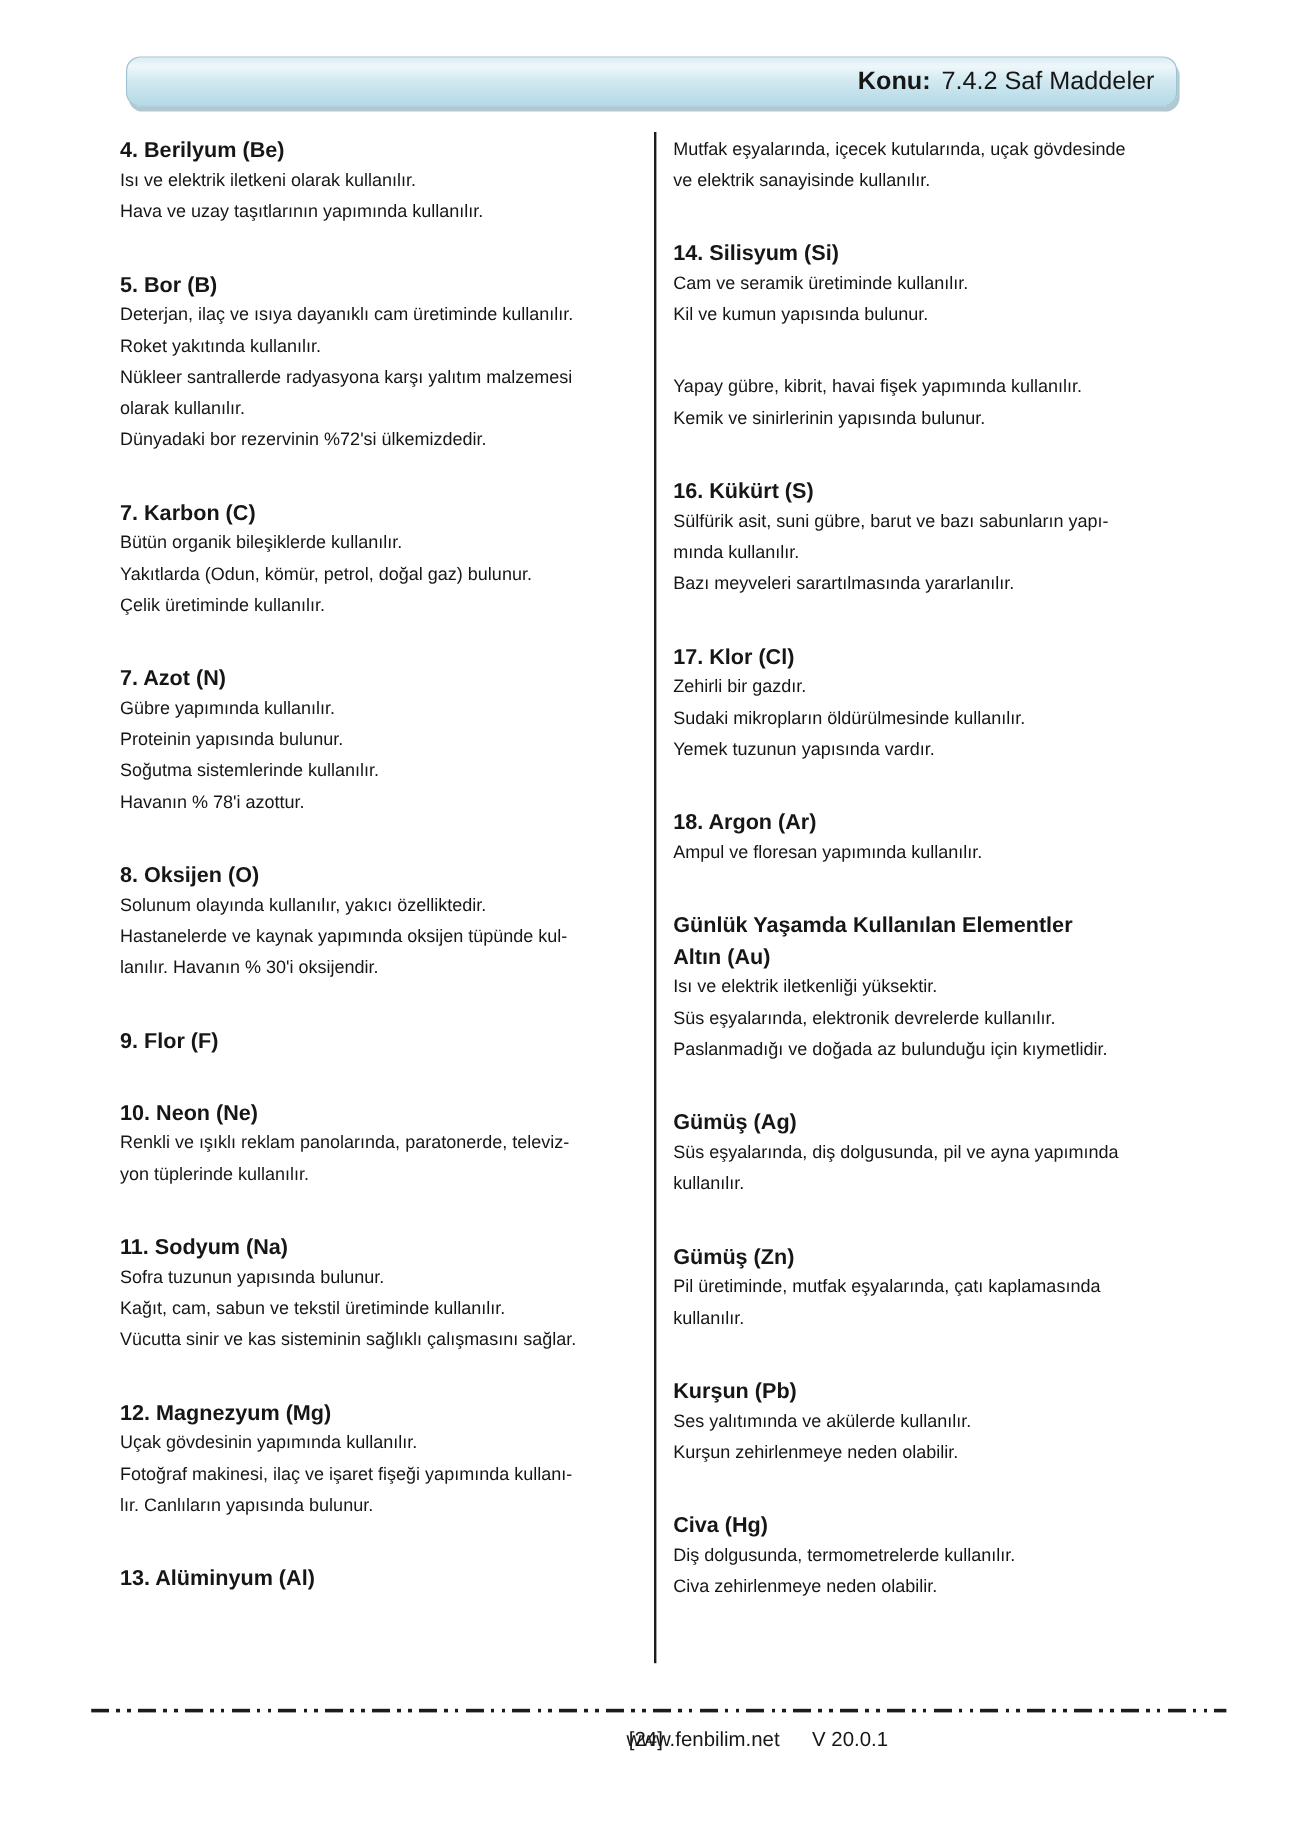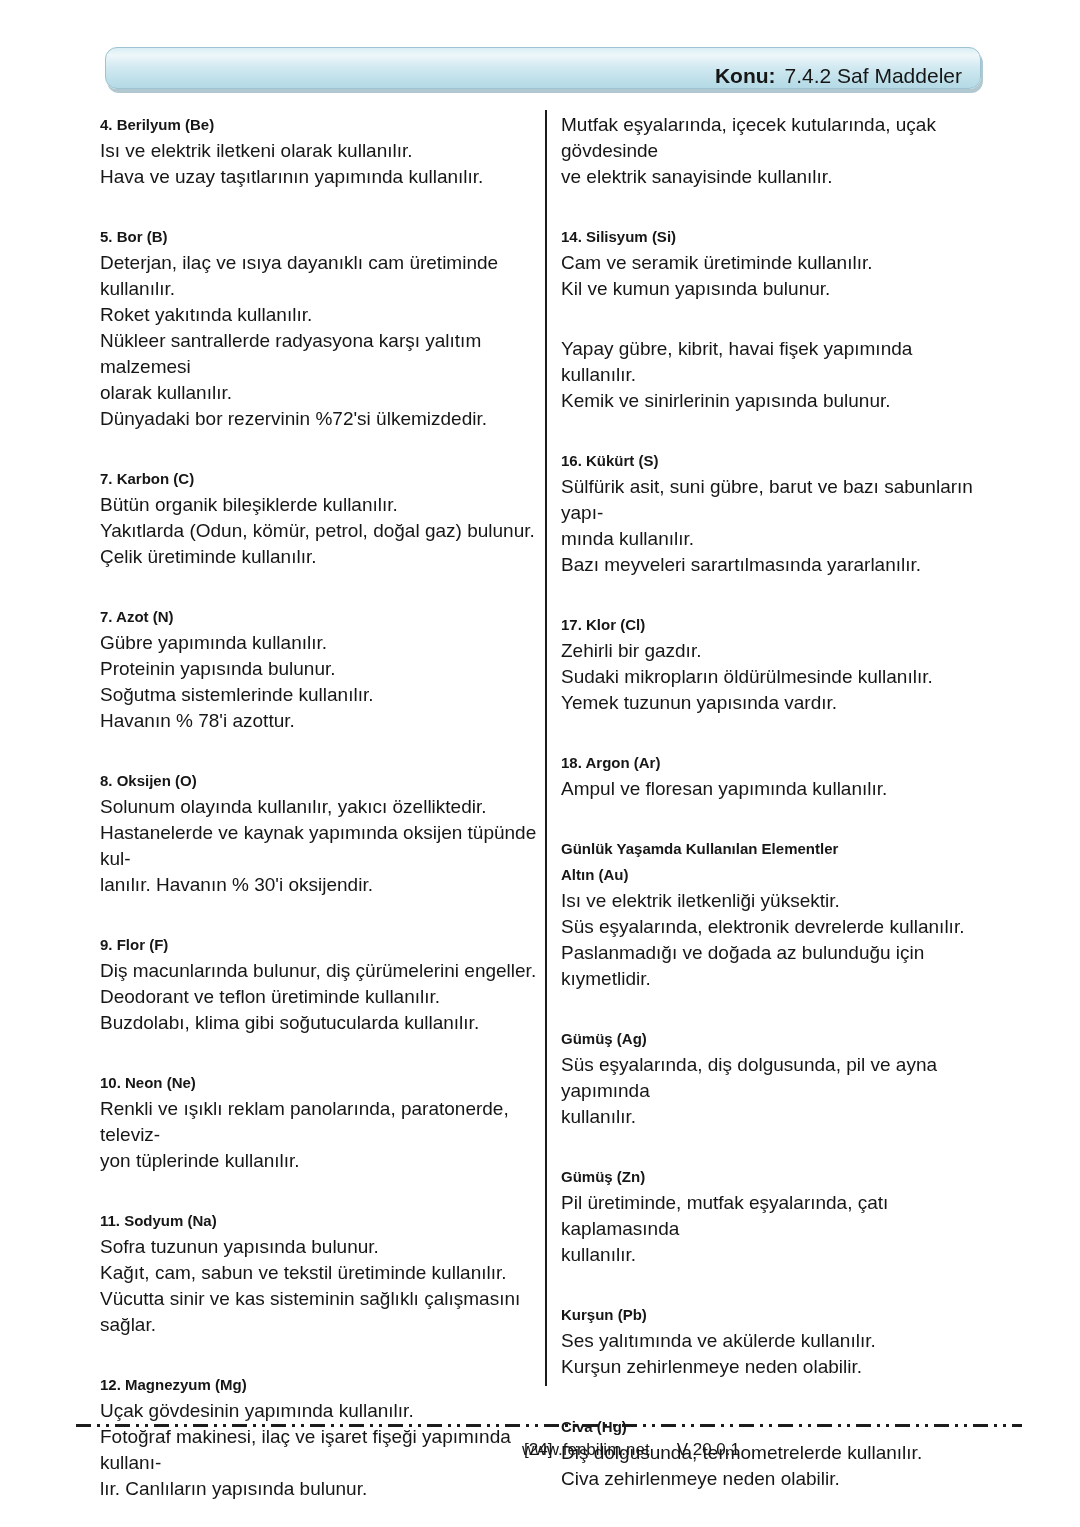--- a/index.html
+++ b/index.html
@@ -13,33 +13,33 @@
   }
   .page{position:absolute;inset:0;background:#ffffff;}
 
   
   .header-bar{
     position:absolute;left:105px;top:47px;width:876px;height:42px;
     border-radius:12px;
     background:linear-gradient(180deg,#d9edf3 0%,#eef7fa 18%,#d2e9f1 48%,#bfe0ea 78%,#b4dae6 100%);
     border:1px solid #9dc2d1;
     box-shadow:2px 4px 0 #b2c8d1;
-    display:flex;align-items:flex-end;justify-content:flex-end;
+    display:flex;align-items:center;justify-content:flex-end;
     padding-right:18px;box-sizing:border-box;
     font-size:21px;
   }
   .konu-label{font-weight:bold;margin-right:9px;}
 
   
   .col{position:absolute;top:112px;}
   .col-left{left:100px;width:450px;}
   .col-right{left:561px;width:430px;}
   .section{margin-bottom:34px;}
-  .sec-heading{font-weight:bold;font-size:15px;line-height:26px;}
-  .sec-body{font-size:19px;line-height:26px;white-space:pre-line;}
+  .sec-heading{font-weight:bold;font-size:18px;line-height:26px;}
+  .sec-body{font-size:15px;line-height:26px;white-space:pre-line;}
   .continuation{margin-bottom:34px;}
   .group-heading{margin-bottom:0;}
 
   
   .divider{
     position:absolute;left:545px;top:110px;width:2px;height:1276px;
     background:#1c1c1c;
   }
 
   
@@ -92,23 +92,20 @@
 Havanın % 78'i azottur.</div>
     </div>
     <div class="section">
       <div class="sec-heading">8. Oksijen (O)</div>
       <div class="sec-body">Solunum olayında kullanılır, yakıcı özelliktedir.
 Hastanelerde ve kaynak yapımında oksijen tüpünde kul-
 lanılır. Havanın % 30'i oksijendir.</div>
     </div>
     <div class="section">
       <div class="sec-heading">9. Flor (F)</div>
-      <div class="sec-body">Diş macunlarında bulunur, diş çürümelerini engeller.
-Deodorant ve teflon üretiminde kullanılır.
-Buzdolabı, klima gibi soğutucularda kullanılır.</div>
     </div>
     <div class="section">
       <div class="sec-heading">10. Neon (Ne)</div>
       <div class="sec-body">Renkli ve ışıklı reklam panolarında, paratonerde, televiz-
 yon tüplerinde kullanılır.</div>
     </div>
     <div class="section">
       <div class="sec-heading">11. Sodyum (Na)</div>
       <div class="sec-body">Sofra tuzunun yapısında bulunur.
 Kağıt, cam, sabun ve tekstil üretiminde kullanılır.

